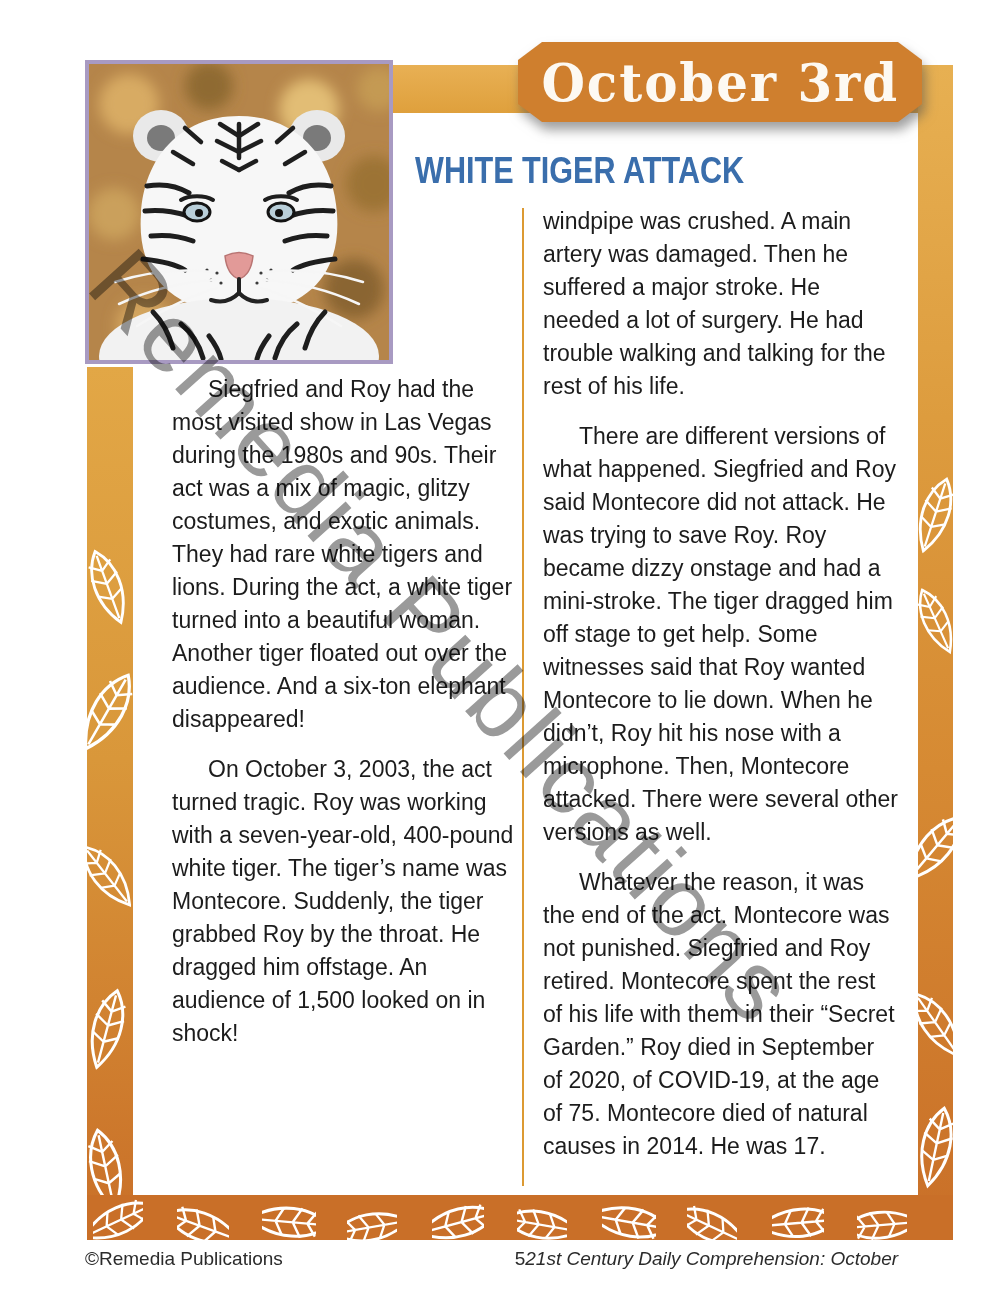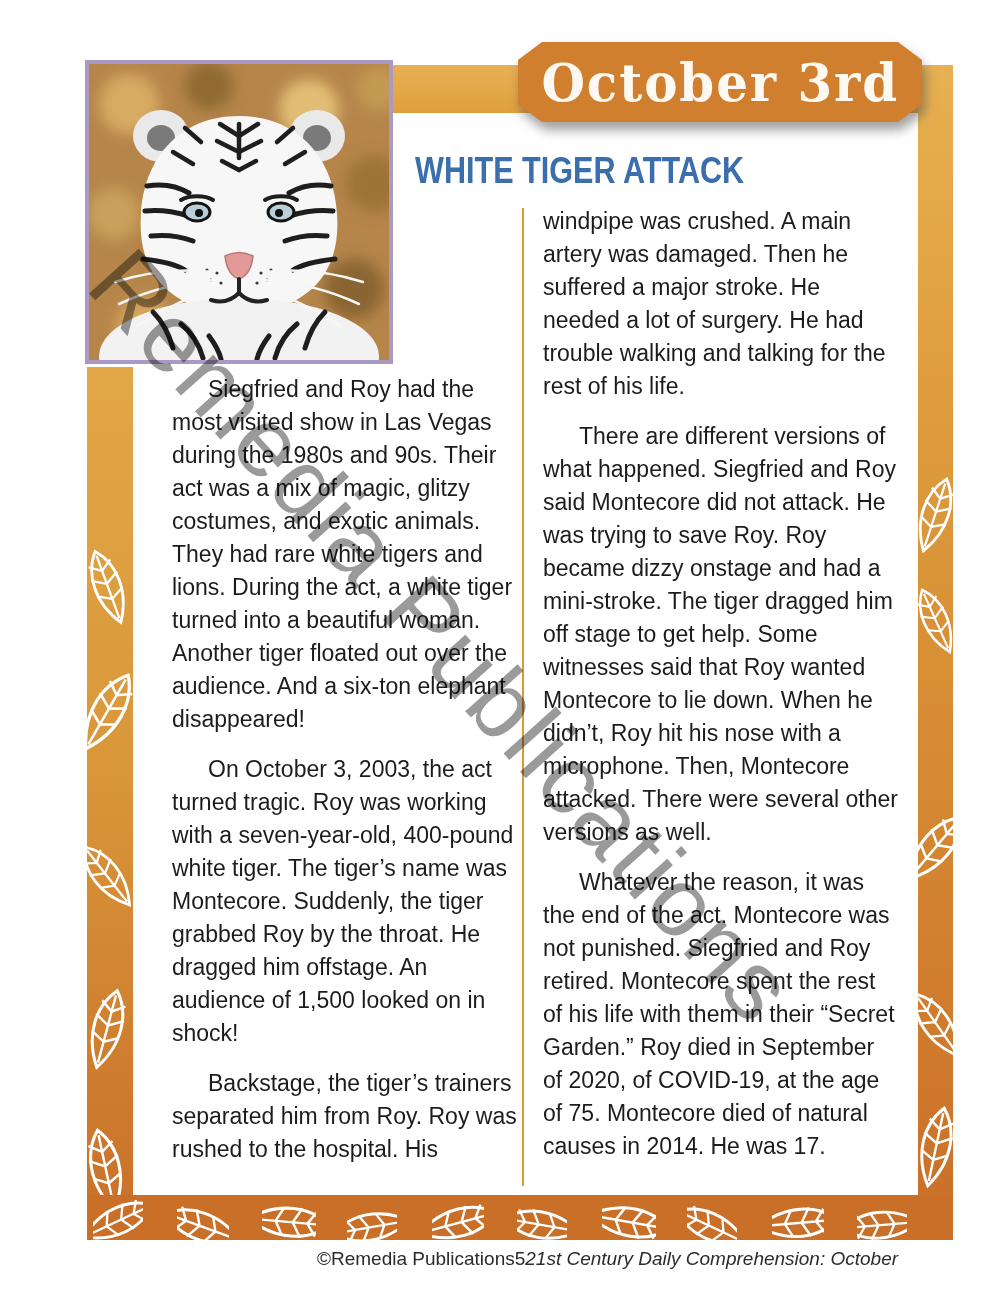--- a/index.html
+++ b/index.html
@@ -70,21 +70,21 @@
     transform:rotate(48deg);transform-origin:0 0;
     white-space:nowrap;letter-spacing:3px;
     pointer-events:none;
   }
   
   .footer{
     position:absolute;left:85px;top:1248px;width:870px;z-index:2;
     display:flex;align-items:baseline;
     font-size:19px;color:#2b2b2b;
   }
-  .footer .f-left{flex:1;text-align:right;}
+  .footer .f-left{flex:1;text-align:left;}
   .footer .f-center{flex:0 0 auto;text-align:center;}
   .footer .f-right{flex:1;font-style:italic;}
 </style>
 </head>
 <body>
 
 <svg width="0" height="0" style="position:absolute" aria-hidden="true">
   <defs>
     <g id="leaf">
       <path d="M20,2 C34,18 36,44 20,68 C4,44 6,18 20,2 Z" fill="none" stroke="#ffffff" stroke-width="2.5"></path>
@@ -270,21 +270,20 @@
     </svg>
   </div>
 
   <div class="article-title">WHITE TIGER ATTACK</div>
 
   <div class="col-divider"></div>
 
   <div class="col col-left">
     <p>Siegfried and Roy had the most visited show in Las Vegas during the 1980s and 90s. Their act was a mix of magic, glitzy costumes, and exotic animals. They had rare white tigers and lions. During the act, a white tiger turned into a beautiful woman. Another tiger floated out over the audience. And a six-ton elephant disappeared!</p>
     <p>On October 3, 2003, the act turned tragic. Roy was working with a seven-year-old, 400-pound white tiger. The tiger’s name was Montecore. Suddenly, the tiger grabbed Roy by the throat. He dragged him offstage. An audience of 1,500 looked on in shock!</p>
-    <p>Backstage, the tiger’s trainers separated him from Roy. Roy was rushed to the hospital. His</p>
   </div>
 
   <div class="col col-right">
     <p class="no-indent">windpipe was crushed. A main artery was damaged. Then he suffered a major stroke. He needed a lot of surgery. He had trouble walking and talking for the rest of his life.</p>
     <p>There are different versions of what happened. Siegfried and Roy said Montecore did not attack. He was trying to save Roy. Roy became dizzy onstage and had a mini-stroke. The tiger dragged him off stage to get help. Some witnesses said that Roy wanted Montecore to lie down. When he didn’t, Roy hit his nose with a microphone. Then, Montecore attacked. There were several other versions as well.</p>
     <p>Whatever the reason, it was the end of the act. Montecore was not punished. Siegfried and Roy retired. Montecore spent the rest of his life with them in their “Secret Garden.”  Roy died in September of 2020, of COVID-19, at the age of 75. Montecore died of natural causes in 2014. He was 17.</p>
   </div>
 
   <div class="watermark">Remedia Publications</div>
 

